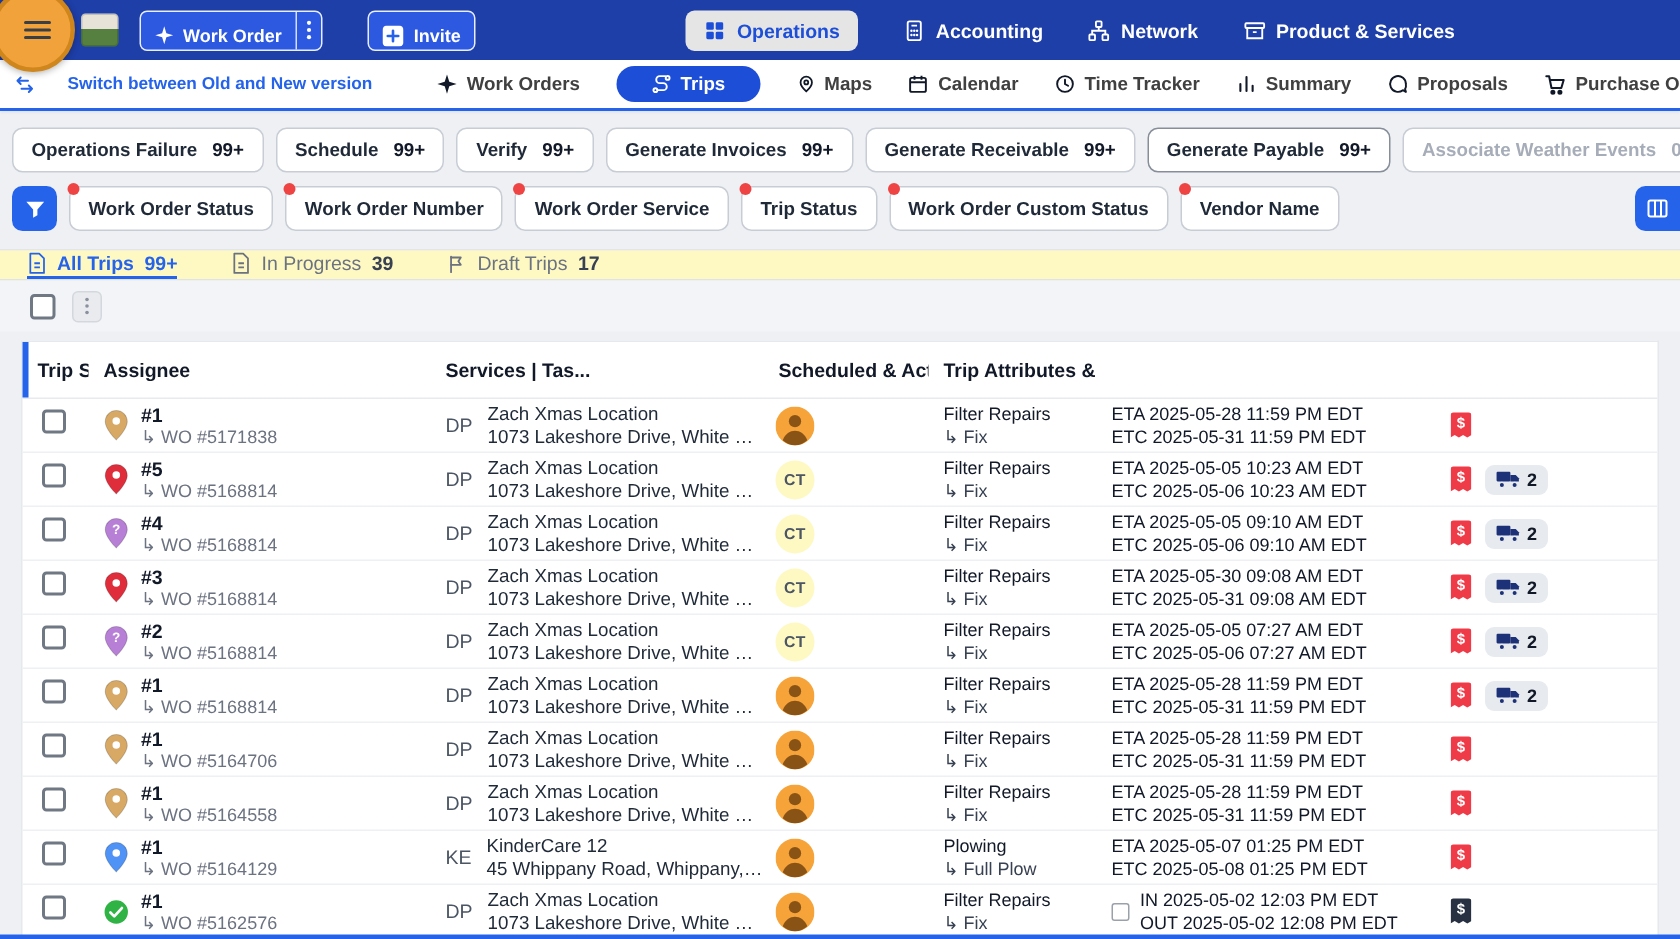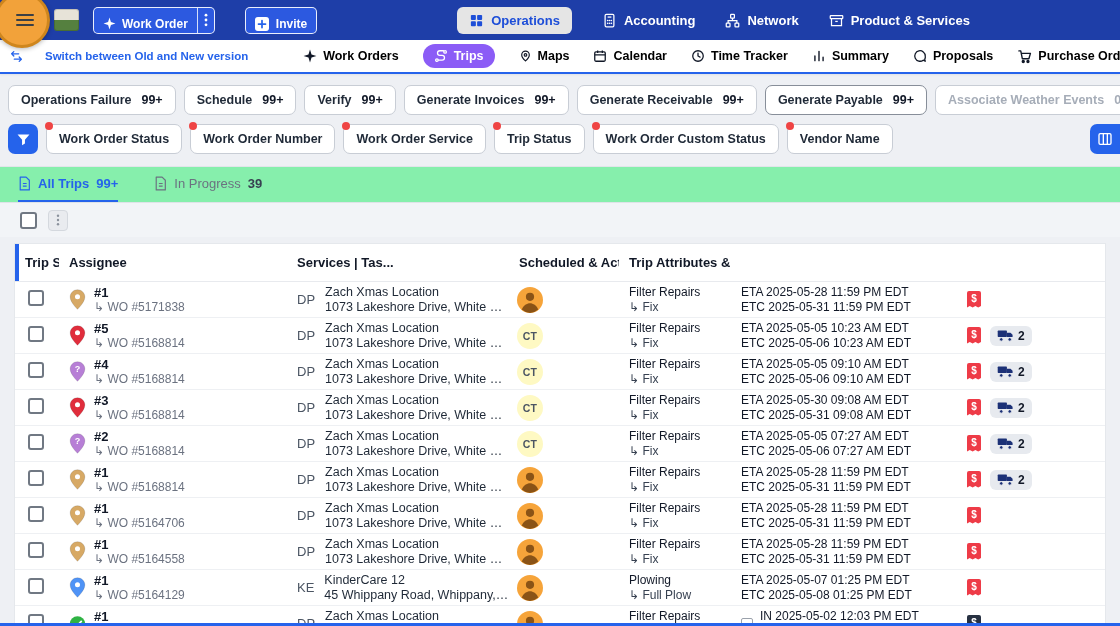--- a/index.html
+++ b/index.html
@@ -17,39 +17,39 @@
   .invite .wo-main{gap:7px}
   .topnav{display:flex;align-items:center;gap:30px;margin:0 auto}
   .tnav{display:flex;align-items:center;gap:7px;color:#fff;font-size:13px;font-weight:bold;cursor:pointer;white-space:nowrap}
   .tnav .ic{display:flex;color:#fff}
   .tnav.active{background:#e5e5e5;color:#1d4ed8;padding:6px 12px;border-radius:6px}
   .tnav.active .ic{color:#1d4ed8}
   
   .subnav{height:34px;background:#fff;display:flex;align-items:center;padding:0 10px;border-bottom:2px solid #2563eb;position:relative;z-index:30;box-shadow:0 1px 2px rgba(0,0,0,.06)}
   .switch-link{display:flex;align-items:center;gap:22px;color:#2563eb;font-size:11.5px;font-weight:bold;cursor:pointer;white-space:nowrap}
   .subnav-items{display:flex;align-items:center;gap:24px;margin:0 auto;transform:translateX(42px)}
-  .snav{display:flex;align-items:center;gap:6px;font-size:12.5px;font-weight:bold;color:#000000;cursor:pointer;white-space:nowrap}
+  .snav{display:flex;align-items:center;gap:6px;font-size:12.5px;font-weight:bold;color:#404040;cursor:pointer;white-space:nowrap}
   .snav .ic{display:flex;color:#111827}
-  .snav.active{background:#8b5cf6;color:#fff;padding:5px 11px;border-radius:15px}
+  .snav.active{background:#1d4ed8;color:#fff;padding:5px 23px;border-radius:15px}
   .snav.active .ic{color:#fff}
   
   .filter-area{background:#eef0f4;padding:11px 8px 12px;border-bottom:1px solid #e2e5ea}
   .chip-row{display:flex;align-items:center;gap:8px;position:relative}
   .chip-row + .chip-row{margin-top:9px}
   .achip{display:flex;align-items:center;gap:10px;height:30px;padding:0 12px;background:#fff;border:1px solid #c8cdd5;border-radius:7px;font-size:12.5px;font-weight:bold;color:#1f2937;cursor:pointer;white-space:nowrap;font-family:inherit}
   .achip.emph{border-color:#878e99}
   .achip.disabled{color:#a6adb8;cursor:default}
   .achip .cnt{font-weight:bold;color:#111827}
   .achip.disabled .cnt{color:#a6adb8}
   .fchip{position:relative}
   .fchip .dot{position:absolute;top:-3px;left:-2px;width:8px;height:8px;border-radius:50%;background:#ef4444}
   .funnel-btn{width:30px;height:30px;border-radius:7px;background:#2563eb;border:none;display:flex;align-items:center;justify-content:center;cursor:pointer;flex:none}
   .columns-btn{margin-left:auto;margin-right:-8px;width:30px;height:30px;border-radius:7px 0 0 7px;background:#2563eb;border:none;display:flex;align-items:center;justify-content:center;cursor:pointer;flex:none}
   
-  .tabs-row{background:#86efac;border-bottom:1px solid #dfe3e8;display:flex;align-items:stretch;padding:0 18px;height:36px;gap:36px}
+  .tabs-row{background:#fef9c3;border-bottom:1px solid #dfe3e8;display:flex;align-items:stretch;padding:0 18px;height:20px;gap:36px}
   .tab{display:flex;align-items:center;gap:7px;font-size:13px;color:#6b7280;cursor:pointer;border-bottom:2px solid transparent;white-space:nowrap}
   .tab .cnt2{font-weight:bold;color:#374151}
   .tab .ic{display:flex;color:currentColor}
   .tab.active{color:#2563eb;font-weight:bold;border-bottom-color:#2563eb}
   .tab.active .cnt2{color:#2563eb}
   
   .select-row{height:34px;display:flex;align-items:center;gap:11px;padding:0 20px;background:#f2f4f7}
   .cbx{width:17px;height:17px;border:2px solid #707883;border-radius:3px;background:#fff;display:inline-block;cursor:pointer;flex:none}
   .mini-dots{width:20px;height:21px;border:1px solid #d4d8de;background:#e9ebef;border-radius:4px;color:#6b7280;display:flex;align-items:center;justify-content:center;cursor:pointer}
   
@@ -368,20 +368,32 @@
         <svg width="13" height="15" viewBox="0 0 24 28">
           <g fill="none" stroke="currentColor" stroke-width="2.2" stroke-linejoin="round">
             <path d="M4 2h11l6 6v18H4z"></path>
             <path d="M9 14h7M9 19h7"></path>
           </g>
         </svg>
       </span>
        <span>In Progress</span>
        <span class="cnt2">39</span>
      </div>
+    <div class="tab ">
+       <span class="ic">
+        <svg width="13" height="14" viewBox="0 0 24 24">
+          <g fill="none" stroke="currentColor" stroke-width="2.2" stroke-linecap="round" stroke-linejoin="round">
+            <path d="M5 22V3"></path>
+            <path d="M5 4h12l-3 4.5 3 4.5H5"></path>
+          </g>
+        </svg>
+      </span>
+       <span>Draft Trips</span>
+       <span class="cnt2">17</span>
+     </div>
   </div>
 
 <div class="select-row">
   <span class="cbx"></span>
   <span class="mini-dots">
       <svg width="4" height="12" viewBox="0 0 4 14">
         <circle cx="2" cy="2" r="1.4" fill="#8a919c"></circle>
         <circle cx="2" cy="7" r="1.4" fill="#8a919c"></circle>
         <circle cx="2" cy="12" r="1.4" fill="#8a919c"></circle>
       </svg>

